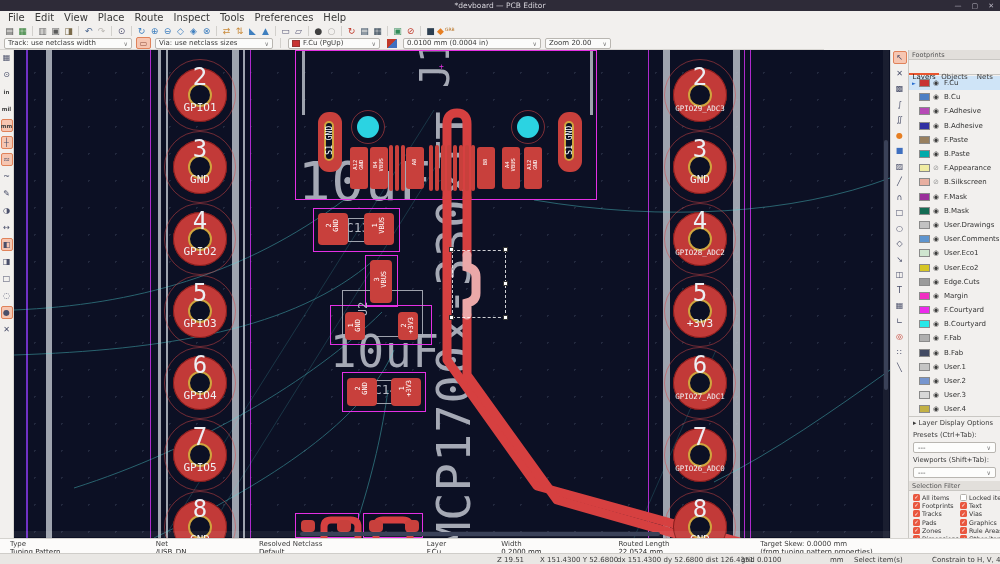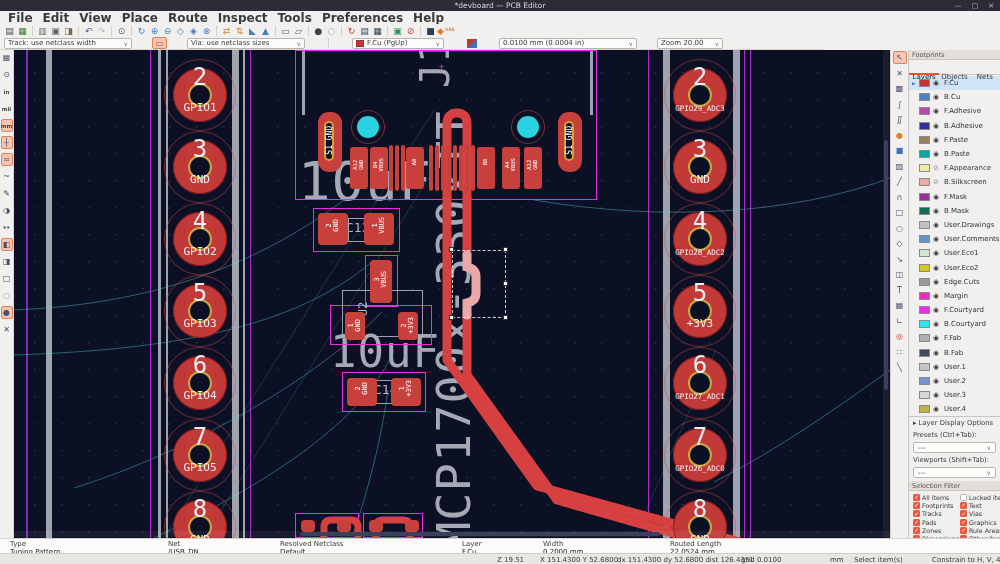--- a/index.html
+++ b/index.html
@@ -8,30 +8,30 @@
   .app { position:relative; width:1000px; height:564px; }
 
   
   .titlebar { position:absolute; left:0; top:0; width:1000px; height:11px; background:#2e2b38; color:#d7d5dc;
     display:flex; align-items:center; justify-content:center; font-size:7.5px; }
   .winctl { position:absolute; right:6px; top:0; height:11px; display:flex; gap:10px; align-items:center; color:#b9b6c2; font-size:7px; }
   .winctl span { cursor:default; }
 
   
   .menubar { position:absolute; left:0; top:11px; width:1000px; height:13px; background:#f2f0ee; display:flex; align-items:center; padding-left:3px; }
-  .menu-item { padding:0 5px; font-size:12px; color:#3a3a3a;font-weight:bold; }
+  .menu-item { padding:0 5px; font-size:10px; color:#3a3a3a; }
 
   
   .toolbar1 { position:absolute; left:0; top:24px; width:1000px; height:13px; background:#f2f0ee; display:flex; align-items:center; padding-left:3px; }
   .tbicon { display:inline-flex; align-items:center; justify-content:center; min-width:13px; height:12px; font-size:9px; line-height:12px; }
   .tbicon .lbl { font-size:4.5px; color:#b87020; margin-left:1px; line-height:1; }
   .tbsep { width:1px; height:10px; background:#d2d0cc; margin:0 3px; }
 
   
-  .toolbar2 { position:absolute; left:0; top:37px; width:824px; height:13px; background:#f2f0ee; border-bottom:1px solid #d8d6d2; display:flex; align-items:center; gap:20px; padding-left:4px; }
+  .toolbar2 { position:absolute; left:0; top:37px; width:824px; height:13px; background:#f2f0ee; border-bottom:1px solid #d8d6d2; display:flex; align-items:center; gap:4px; padding-left:4px; }
   .dd { height:11px; background:#fbfbfa; border:1px solid #b9b6b1; border-radius:2px; display:flex; align-items:center; font-size:7px; color:#3a3a3a; padding:0 3px; gap:3px; }
   .dd .chev { margin-left:auto; color:#777; font-size:6px; }
   .swatch-f { width:8px; height:7px; background:#c83434; border:1px solid #933; }
   .toolbtn { width:15px; height:12px; display:flex; align-items:center; justify-content:center; border-radius:2px; font-size:8px; }
   .active-tool { background:#f6c6b2; border:1px solid #e0825a; }
   .lp-icon { width:10px; height:9px; background:linear-gradient(135deg,#c0392b 50%,#3f6fbf 50%); }
 
   
   .lefttools { position:absolute; left:0; top:50px; width:14px; height:488px; background:#f2f0ee; border-right:1px solid #d8d6d2; display:flex; flex-direction:column; align-items:center; padding-top:1px; }
   .righttools { position:absolute; left:890px; top:50px; width:18px; height:488px; background:#f2f0ee; border-left:1px solid #d8d6d2; display:flex; flex-direction:column; align-items:center; padding-top:1px; }
@@ -747,20 +747,24 @@
         <span class="l2">F.Cu</span>
       </div>
       <div class="scol" style="width: 127px; justify-content: space-between;">
         <span class="l1">Width</span>
         <span class="l2">0.2000 mm</span>
       </div>
       <div class="scol" style="width: 154px;">
         <span class="l1">Routed Length</span>
         <span class="l2">22.0524 mm</span>
       </div>
+      <div class="scol" style="width: 260px;">
+        <span class="l1">Target Skew: 0.0000 mm</span>
+        <span class="l2">(from tuning pattern properties)</span>
+      </div>
     </div>
 
   <div class="statusbar">
     <span style="left:497px">Z 19.51</span>
     <span style="left:540px">X 151.4300 Y 52.6800</span>
     <span style="left:617px">dx 151.4300 dy 52.6800 dist 126.4351</span>
     <span style="left:741px">grid 0.0100</span>
     <span style="left:830px">mm</span>
     <span style="left:854px">Select item(s)</span>
     <span style="left:932px">Constrain to H, V, 45</span>

